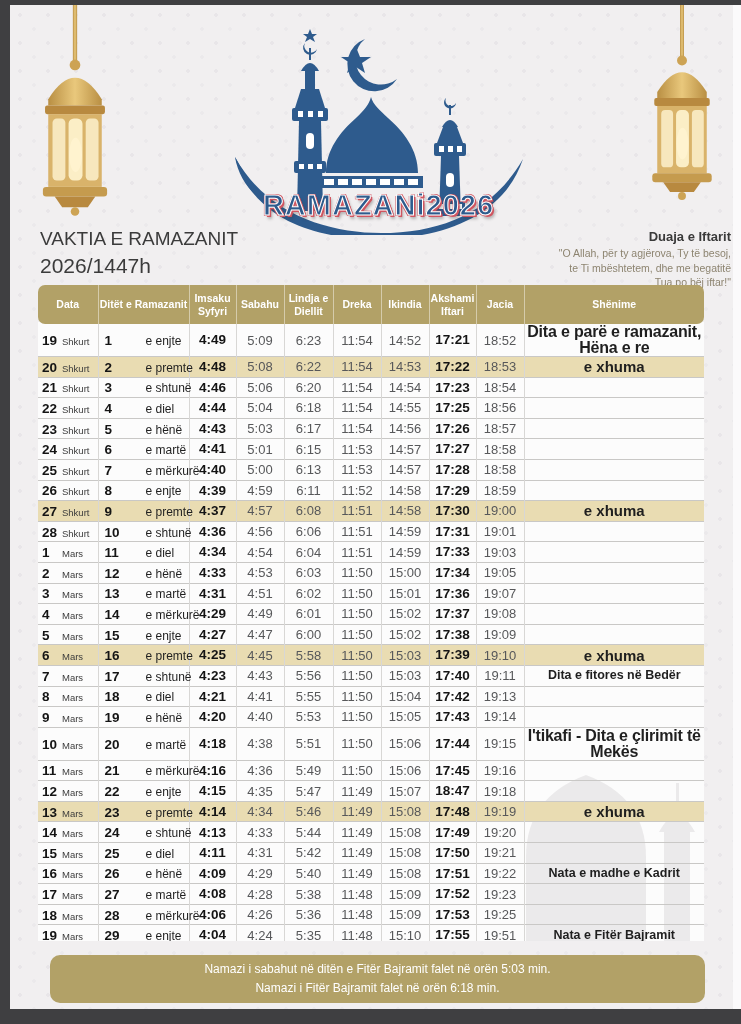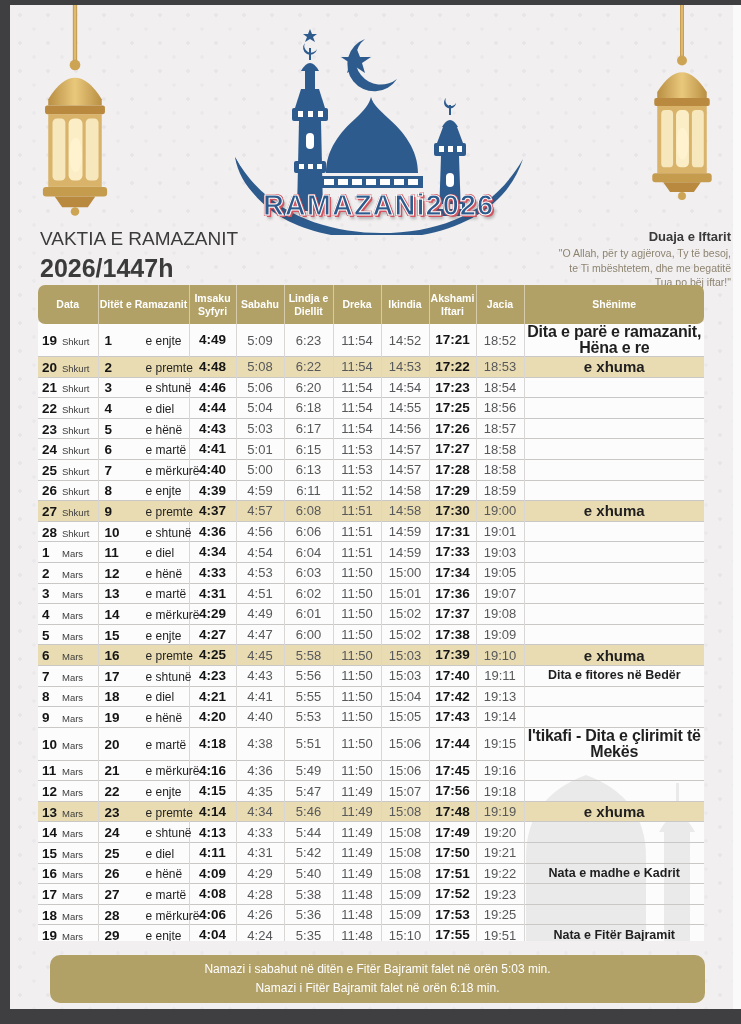--- a/index.html
+++ b/index.html
@@ -31,21 +31,21 @@
     position:absolute;top:168px;left:0;right:0;text-align:center;
     font-size:29px;font-weight:800;letter-spacing:1px;
     color:#2e5b8d;
     -webkit-text-stroke:1px #ffffff;
     text-shadow:2px 2px 0 #d05560,-1px 1px 0 #d05560,1px -1px 0 #d05560,3px 4px 3px rgba(60,60,60,.35);
   }
 
   
   .title-block{position:absolute;left:30px;top:222px;color:#3b3b3b;line-height:1.3;}
   .title-block .t1{font-size:19px;font-weight:400;}
-  .title-block .t2{font-size:25px;font-weight:700;}
+  .title-block .t2{font-size:21px;font-weight:400;}
   .dua-block{position:absolute;right:16px;top:224px;width:240px;text-align:right;}
   .dua-block .dua-title{font-size:13px;font-weight:700;color:#3a3a3a;margin-bottom:2px;}
   .dua-block .dua-line{font-size:10.5px;color:#8d8470;line-height:1.4;}
 
   
   .table-wrap{position:absolute;left:28px;top:280px;width:666px;height:656px;overflow:hidden;}
   .table-wrap::before{content:"";position:absolute;left:0;right:0;top:37px;bottom:0;background:#fcfcfc;z-index:0;}
   .watermark{position:absolute;left:468px;top:452px;z-index:1;opacity:.55;}
   table{border-collapse:collapse;table-layout:fixed;width:666px;position:relative;z-index:2;}
   thead th{
@@ -489,21 +489,21 @@
             <td class="c-note"></td>
           </tr>
           <tr>
             <td class="c-data"><b>12</b><span>Mars</span></td>
             <td class="c-rday"><b>22</b><span>e enjte</span></td>
             <td class="tb">4:15</td>
             <td class="t">4:35</td>
             <td class="t">5:47</td>
             <td class="t">11:49</td>
             <td class="t">15:07</td>
-            <td class="tb">17:56</td>
+            <td class="tb">18:47</td>
             <td class="t">19:18</td>
             <td class="c-note"></td>
           </tr>
           <tr class="hl">
             <td class="c-data"><b>13</b><span>Mars</span></td>
             <td class="c-rday"><b>23</b><span>e premte</span></td>
             <td class="tb">4:14</td>
             <td class="t">4:34</td>
             <td class="t">5:46</td>
             <td class="t">11:49</td>

